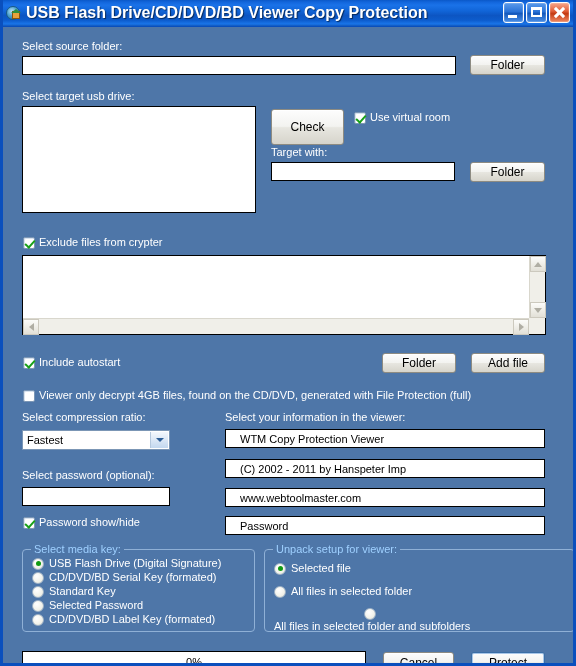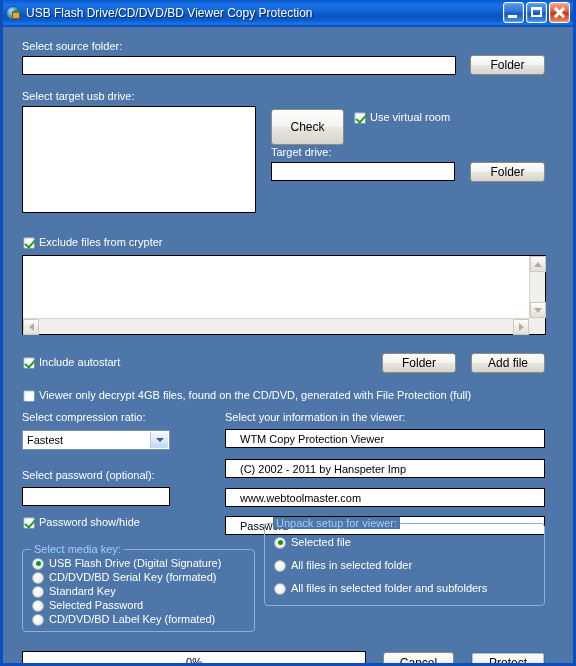--- a/index.html
+++ b/index.html
@@ -70,22 +70,22 @@
   #title-icon .house::before {
     content: "";
     position: absolute; left: -2px; top: -3px;
     width: 0; height: 0;
     border-left: 5px solid transparent;
     border-right: 5px solid transparent;
     border-bottom: 4px solid #2f8f3f;
   }
   #title-text {
     color: #ffffff;
-    font-size: 12px;
-    font-weight: normal;
+    font-size: 16px;
+    font-weight: bold;
     text-shadow: 1px 1px 1px rgba(0,0,0,0.55);
     white-space: nowrap;
     letter-spacing: 0px;
     text-align: right;
   }
   #title-buttons {
     position: absolute;
     right: 3px; top: 2px;
     display: flex;
     gap: 2px;
@@ -371,21 +371,21 @@
 
     <div class="abs lbl" style="left:19px; top:63px;">Select target usb drive:</div>
     <div class="abs listbox" style="left:19px; top:79px; width:234px; height:107px;"></div>
 
     <div class="abs btn" style="left:268px; top:82px; width:73px; height:36px;">Check</div>
     <div class="abs chk on" style="left:351px; top:84px;">
       <span class="box"></span>
       <span class="txt">Use virtual room</span>
     </div>
 
-    <div class="abs lbl" style="left:268px; top:119px;">Target drive:</div>
+    <div class="abs lbl" style="left:268px; top:119px;">Target with:</div>
     <input class="abs tbox" style="left: 268px; top: 135px; width: 184px; height: 19px;" value="">
     <div class="abs btn" style="left:467px; top:135px; width:75px; height:20px;">Folder</div>
 
     <div class="abs chk on" style="left:20px; top:209px;">
       <span class="box"></span>
       <span class="txt">Exclude files from crypter</span>
     </div>
 
     <div class="abs listbox" style="left:19px; top:228px; width:524px; height:80px; position:absolute;">
       <div class="sb-v">
@@ -455,31 +455,31 @@
       <div class="radio" style="left:9px; top:49px;">
         <span class="dot"></span>
         <span class="txt">Selected Password</span>
       </div>
       <div class="radio" style="left:9px; top:63px;">
         <span class="dot"></span>
         <span class="txt">CD/DVD/BD Label Key (formated)</span>
       </div>
     </div>
 
-    <div class="group" style="left:261px; top:496px; width:281px; height:83px;">
+    <div class="group" style="left:261px; top:522px; width:311px; height:83px;">
       <div class="gtitle">Unpack setup for viewer:</div>
       <div class="radio on" style="left:9px; top:12px;">
         <span class="dot"></span>
         <span class="txt">Selected file</span>
       </div>
       <div class="radio" style="left:9px; top:35px;">
         <span class="dot"></span>
         <span class="txt">All files in selected folder</span>
       </div>
-      <div class="radio" style="left:9px; top:58px;">
+      <div class="radio" style="left:9px; top:58px;flex-direction:column;">
         <span class="dot"></span>
         <span class="txt">All files in selected folder and subfolders</span>
       </div>
     </div>
 
     <div class="abs" id="progressbar" style="left:19px; top:624px; width:344px; height:22px;">
       <span>0%</span>
     </div>
     <div class="abs btn" style="left:380px; top:625px; width:71px; height:21px;">Cancel</div>
     <div class="abs btn default" style="left:468px; top:625px; width:74px; height:21px;">Protect</div>

